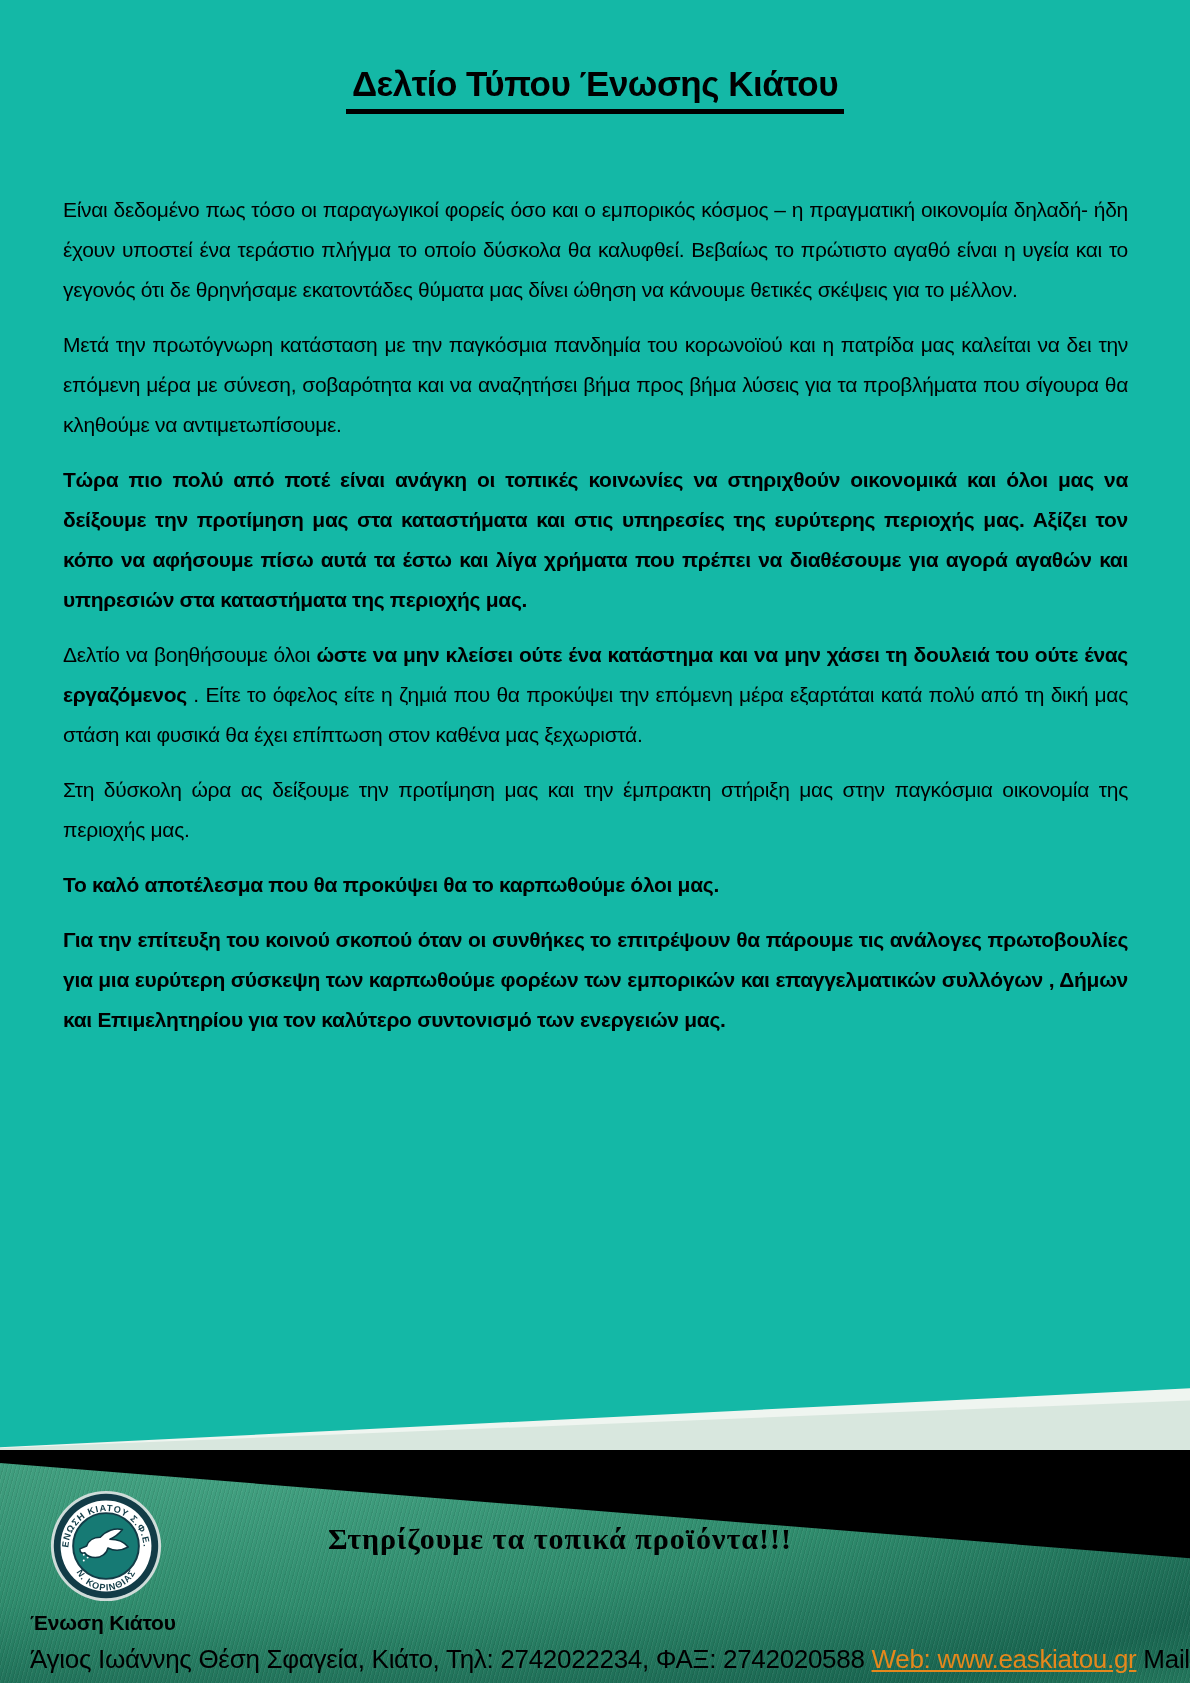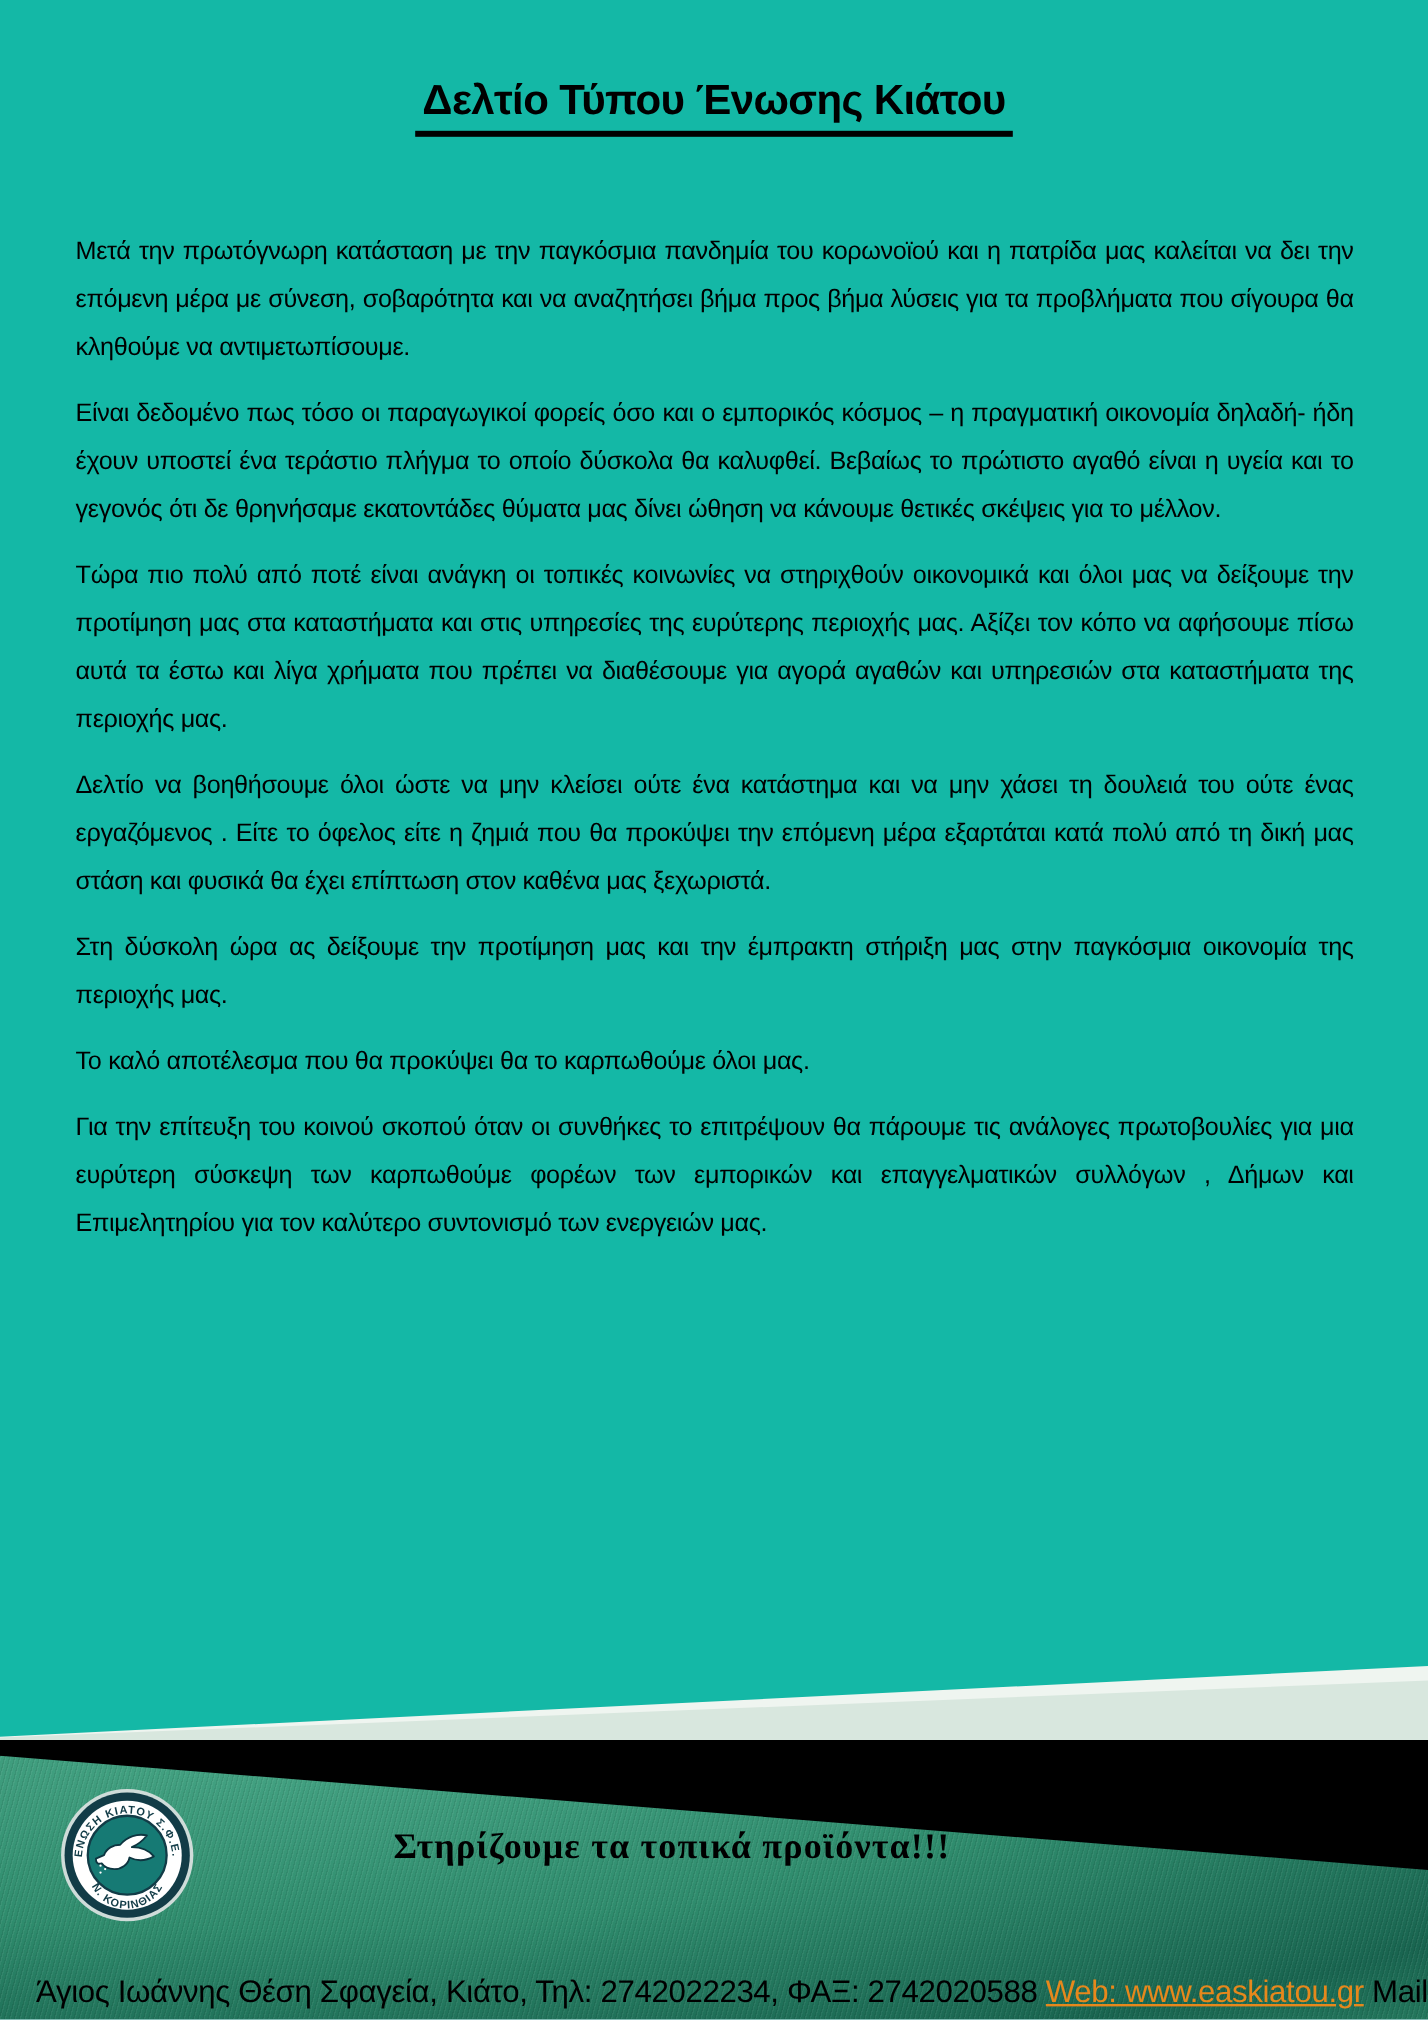--- a/index.html
+++ b/index.html
@@ -26,21 +26,21 @@
   }
   
   .doc-body{
     margin:76px 62px 0 63px;
     text-align:justify;
     font-size:21px;
     line-height:40px;
     letter-spacing:-0.3px;
   }
   .doc-body p{margin:0 0 15px 0;}
-  .doc-body p.bold, .doc-body span.bold{font-weight:400;}
+  .doc-body p.bold, .doc-body span.bold{font-weight:700;}
   
   .pale-zone{
     position:absolute;left:0;top:1383px;width:1190px;height:67px;
   }
   .pale-zone .sliver{
     position:absolute;inset:0;
     background:#eff5f0;
     clip-path:polygon(0 96%, 100% 8%, 100% 60%, 0 100%);
   }
   .pale-zone .main-wedge{
@@ -92,22 +92,22 @@
 </head>
 <body>
 
 <div class="page">
 
   <div class="title-wrap">
     <span class="title">Δελτίο Τύπου Ένωσης Κιάτου</span>
   </div>
 
   <div class="doc-body">
+    <p>Είναι δεδομένο πως τόσο οι παραγωγικοί φορείς όσο και ο εμπορικός κόσμος – η πραγματική οικονομία δηλαδή- ήδη έχουν υποστεί ένα τεράστιο πλήγμα το οποίο δύσκολα θα καλυφθεί. Βεβαίως το πρώτιστο αγαθό είναι η υγεία και το γεγονός ότι δε θρηνήσαμε εκατοντάδες θύματα μας δίνει ώθηση να κάνουμε θετικές σκέψεις για το μέλλον.</p>
     <p>Μετά την πρωτόγνωρη κατάσταση με την παγκόσμια πανδημία του κορωνοϊού και η πατρίδα μας καλείται να δει την επόμενη μέρα με σύνεση, σοβαρότητα και να αναζητήσει βήμα προς βήμα λύσεις για τα προβλήματα που σίγουρα θα κληθούμε να αντιμετωπίσουμε.</p>
-    <p>Είναι δεδομένο πως τόσο οι παραγωγικοί φορείς όσο και ο εμπορικός κόσμος – η πραγματική οικονομία δηλαδή- ήδη έχουν υποστεί ένα τεράστιο πλήγμα το οποίο δύσκολα θα καλυφθεί. Βεβαίως το πρώτιστο αγαθό είναι η υγεία και το γεγονός ότι δε θρηνήσαμε εκατοντάδες θύματα μας δίνει ώθηση να κάνουμε θετικές σκέψεις για το μέλλον.</p>
     <p class="bold">Τώρα πιο πολύ από ποτέ είναι ανάγκη οι τοπικές κοινωνίες να στηριχθούν οικονομικά και όλοι μας να δείξουμε την προτίμηση μας στα καταστήματα και στις υπηρεσίες της ευρύτερης περιοχής μας. Αξίζει τον κόπο να αφήσουμε πίσω αυτά τα έστω και λίγα χρήματα που πρέπει να διαθέσουμε για αγορά αγαθών και υπηρεσιών στα καταστήματα της περιοχής μας.</p>
     <p><span>Δελτίο να βοηθήσουμε όλοι </span><span class="bold">ώστε να μην κλείσει ούτε ένα κατάστημα και να μην χάσει τη δουλειά του ούτε ένας εργαζόμενος</span><span> . Είτε το όφελος είτε η ζημιά που θα προκύψει την επόμενη μέρα εξαρτάται κατά πολύ από τη δική μας στάση και φυσικά θα έχει επίπτωση στον καθένα μας ξεχωριστά.</span></p>
     <p>Στη δύσκολη ώρα ας δείξουμε την προτίμηση μας και την έμπρακτη στήριξη μας στην παγκόσμια οικονομία της περιοχής μας.</p>
     <p class="bold">Το καλό αποτέλεσμα που θα προκύψει θα το καρπωθούμε όλοι μας.</p>
     <p class="bold">Για την επίτευξη του κοινού σκοπού όταν οι συνθήκες το επιτρέψουν θα πάρουμε τις ανάλογες πρωτοβουλίες για μια ευρύτερη σύσκεψη των καρπωθούμε φορέων των εμπορικών και επαγγελματικών συλλόγων , Δήμων και Επιμελητηρίου για τον καλύτερο συντονισμό των ενεργειών μας.</p>
   </div>
 
   <div class="pale-zone">
     <div class="sliver"></div>
     <div class="main-wedge"></div>
@@ -137,17 +137,18 @@
           <circle cx="37" cy="69" r="1" fill="#ffffff"></circle>
           <circle cx="41" cy="72" r="1" fill="#ffffff"></circle>
           <circle cx="37" cy="75" r="1" fill="#ffffff"></circle>
         </g>
       </svg>
     </div>
 
     <div class="headline">Στηρίζουμε τα τοπικά προϊόντα!!!</div>
 
     <div class="footer-info">
+      <div class="org">Ένωση Κιάτου</div>
       <div class="addr"><span>Άγιος Ιωάννης Θέση Σφαγεία, Κιάτο, Τηλ: 2742022234, ΦΑΞ: 2742020588 </span><a class="weblink">Web: www.easkiatou.gr</a><span> Mail: info@easkiatou.gr</span></div>
     </div>
   </div>
 
 </div>
 
 </body></html>

